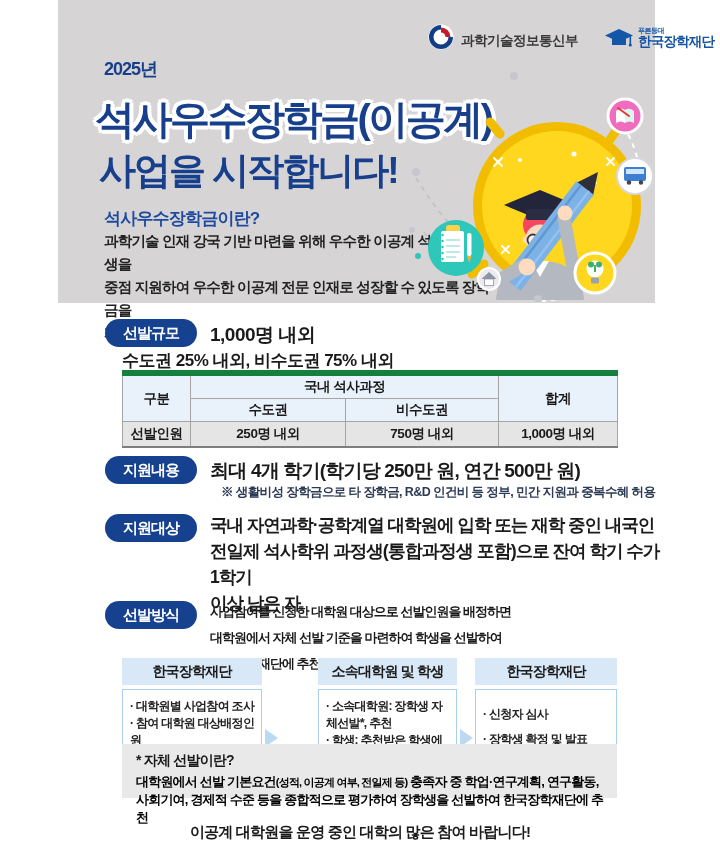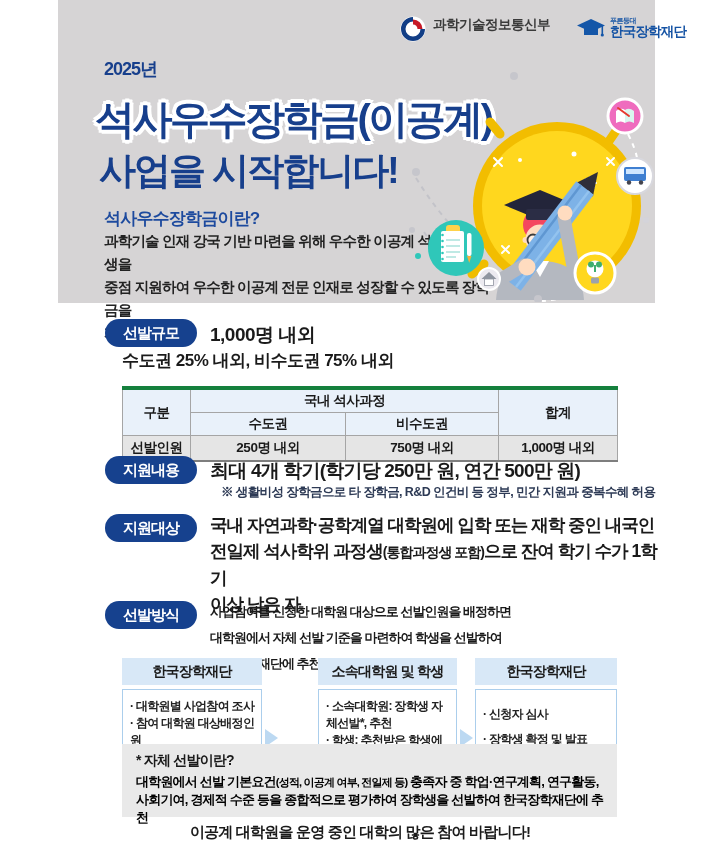--- a/index.html
+++ b/index.html
@@ -2,21 +2,21 @@
 <html><head>
 <meta charset="utf-8">
 <style>
   * { margin:0; padding:0; box-sizing:border-box; }
   html,body { width:720px; height:850px; background:#fff; font-family:"Liberation Sans",sans-serif; color:#1a1a1a; }
   .poster { position:relative; width:720px; height:850px; background:#fff; overflow:hidden; }
 
   
   .band { position:absolute; left:58px; top:0; width:597px; height:303px; background:#d6d4d5; }
 
-  .logo-row { position:absolute; top:16px; left:400px; height:34px; display:flex; align-items:flex-start; }
+  .logo-row { position:absolute; top:16px; left:428px; height:34px; display:flex; align-items:flex-end; }
   .ministry-logo { width:26px; height:26px; }
   .ministry-name { margin-left:7px; font-size:13.5px; font-weight:600; color:#3a3a3a; letter-spacing:-0.5px; }
   .kosaf { display:flex; align-items:center; margin-left:26px; }
   .kosaf-texts { margin-left:4px; line-height:1; }
   .kosaf-small { display:block; font-size:7px; font-weight:700; color:#1553a4; letter-spacing:-0.5px; }
   .kosaf-name { display:block; font-size:13.5px; font-weight:800; color:#1553a4; letter-spacing:-0.8px; margin-top:1px; }
 
   .title1 { position:absolute; left:104px; top:57px; font-size:18px; font-weight:800; color:#173f8c; letter-spacing:-1px; }
   .title2 { position:absolute; left:95px; top:92px; font-size:40px; font-weight:800; color:#173f8c; letter-spacing:-2.5px; white-space:nowrap;
             text-shadow:-3px -3px 0 #fff,3px -3px 0 #fff,-3px 3px 0 #fff,3px 3px 0 #fff,-4px 0 0 #fff,4px 0 0 #fff,0 -4px 0 #fff,0 4px 0 #fff; }
@@ -31,48 +31,48 @@
            font-size:15px; font-weight:800; display:flex; align-items:center; justify-content:center; letter-spacing:-1px; }
   .b-scale  { left:105px; top:319px; }
   .b-support{ left:105px; top:456px; }
   .b-target { left:105px; top:514px; }
   .b-method { left:105px; top:601px; }
 
   .scale-headline { position:absolute; left:210px; top:322px; font-size:19px; font-weight:800; letter-spacing:-0.5px; }
   .scale-subline  { position:absolute; left:122px; top:349px; font-size:17px; font-weight:800; letter-spacing:-0.5px; }
 
   table.sel { position:absolute; left:122px; top:370px; width:495px; border-collapse:collapse;
-              border-top:4px solid #15803d; border-bottom:2px solid #7e7e7e; table-layout:fixed;margin-top:16px; }
+              border-top:6px solid #15803d; border-bottom:2px solid #7e7e7e; table-layout:fixed; }
   table.sel th, table.sel td { border:1px solid #a5a5a5; font-size:13.5px; font-weight:700; text-align:center; padding:2px 2px; height:23px; letter-spacing:-0.5px; }
   table.sel th { background:#e9f1fa; }
   table.sel td { background:#e5e5e5; height:25px; }
   table.sel .c0 { width:68px; } table.sel .c1 { width:155px; } table.sel .c2 { width:153px; } table.sel .c3 { width:119px; }
 
   .support-headline { position:absolute; left:210px; top:458px; font-size:19px; font-weight:800; letter-spacing:-0.8px; }
   .support-note { position:absolute; left:221px; top:484px; font-size:12.5px; font-weight:700; color:#2d3a55; letter-spacing:-0.6px; }
 
   .target-text { position:absolute; left:210px; top:512px; width:450px; font-size:17.5px; font-weight:800; line-height:26px; letter-spacing:-1px; }
   .method-text { position:absolute; left:210px; top:599px; width:450px; font-size:13px; font-weight:800; line-height:26px; letter-spacing:-1px; }
-  .sm { font-size:14px;margin-top:12px; }
+  .sm { font-size:18px;margin-top:12px; }
 
   
   .flow { position:absolute; left:122px; top:658px; width:495px; display:flex; align-items:stretch; }
   .step { display:flex; flex-direction:column; }
   .step-1 { width:140px; } .step-2 { width:177px;padding-left:38px; } .step-3 { width:142px; }
   .step-head { height:27px; background:#d8e8f7; display:flex; align-items:center; justify-content:center;
                font-size:14px; font-weight:800; letter-spacing:-0.8px; }
   .step-body { margin-top:4px; flex:1; background:#fff; border:1px solid #abceec; padding:8px 6px 6px 7px;
                font-size:12px; font-weight:700; line-height:17px; letter-spacing:-0.7px; color:#222; }
   .indent { padding-left:12px; }
   .gap-top { margin-top:8px; }
   .arrowcell { width:18px; display:flex; align-items:center; justify-content:center; }
   .arrow { width:0; height:0; border-top:9px solid transparent; border-bottom:9px solid transparent; border-left:13px solid #bcd9f2; margin-top:28px; }
 
   
-  .footnote { position:absolute; left:122px; top:744px; width:495px; height:73px; background:#e9e9e9; padding:8px 12px 6px 14px; }
+  .footnote { position:absolute; left:122px; top:744px; width:495px; height:54px; background:#e9e9e9; padding:8px 12px 6px 14px; }
   .footnote-title { font-size:14px; font-weight:800; letter-spacing:-0.8px; }
   .footnote-body { margin-top:3px; font-size:13px; font-weight:700; line-height:18px; text-align:left; letter-spacing:-0.8px; color:#000000; }
   .footnote-body .sm2 { font-size:11px; }
 
   .footer-line { position:absolute; left:0; top:823px; width:720px; text-align:center; font-size:15px; font-weight:700; letter-spacing:-0.8px; }
 </style>
 </head>
 <body>
 
 <div class="poster">

